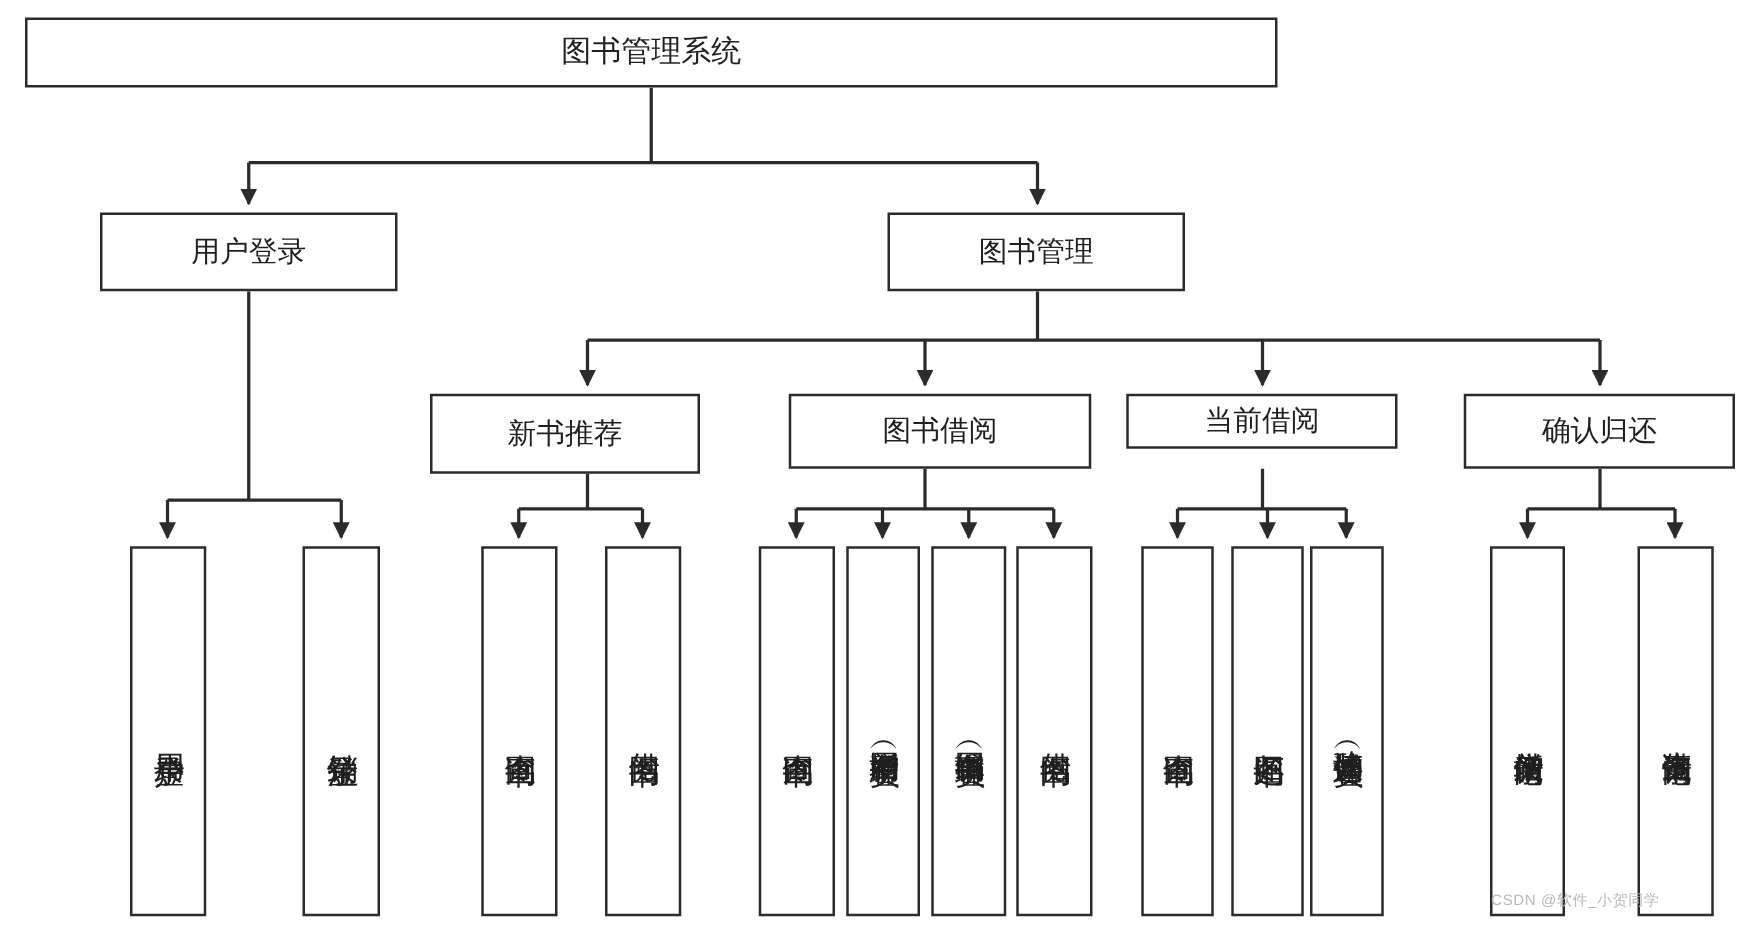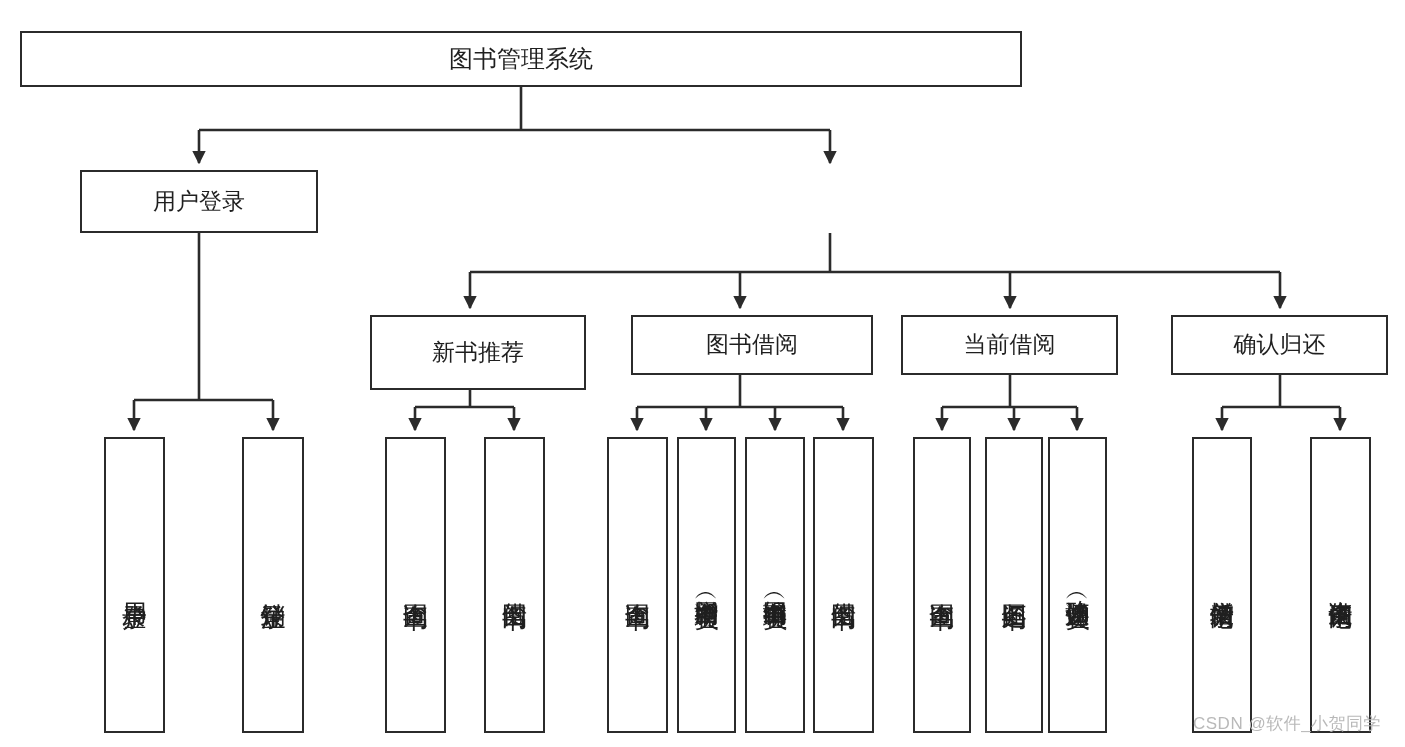--- a/index.html
+++ b/index.html
@@ -36,21 +36,20 @@
     justify-content: center;
     text-align: center;
     line-height: 1.18;
     z-index: 2;
   }
   .node.h {
     font-size: 23px;
   }
   .node.root {
     font-size: 24px;
-    margin-top: 17px;
   }
   .node.v {
     writing-mode: vertical-rl;
     text-orientation: upright;
     font-size: 25px;
     letter-spacing: 1px;
     padding: 6px 0;
     align-items: center;
     justify-content: center;
     line-height: 1.0;
@@ -58,21 +57,21 @@
   .node.v .vtext {
     writing-mode: vertical-rl;
     text-orientation: upright;
     display: block;
     white-space: nowrap;
   }
   .watermark {
     position: absolute;
     left: 1193px;
     top: 712px;
-    font-size: 17px;
+    font-size: 12px;
     color: #b9b9b9;
     letter-spacing: 0.5px;
     z-index: 3;
     white-space: nowrap;
   }
 </style>
 </head>
 <body>
 
 <div id="canvas">
@@ -128,28 +127,31 @@
     </g>
   </svg>
 
   <div class="node root" style="left:20px; top:14px; width:1002px; height:56px;">
     <span>图书管理系统</span>
   </div>
 
   <div class="node h" style="left:80px; top:170px; width:238px; height:63px;">
     <span>用户登录</span>
   </div>
-
-  <div class="node h" style="left:370px; top:315px; width:216px; height:75px;justify-content:center;">
+  <div class="node h" style="left:710px; top:170px; width:238px; height:63px;">
+    <span>图书管理</span>
+  </div>
+
+  <div class="node h" style="left:344px; top:315px; width:216px; height:64px;justify-content:center;">
     <span>新书推荐</span>
   </div>
   <div class="node h" style="left:631px; top:315px; width:242px; height:60px;">
     <span>图书借阅</span>
   </div>
-  <div class="node h" style="left:901px; top:315px; width:217px; height:60px;">
+  <div class="node h" style="left:901px; top:315px; width:217px; height:44px;">
     <span>当前借阅</span>
   </div>
   <div class="node h" style="left:1171px; top:315px; width:217px; height:60px;">
     <span>确认归还</span>
   </div>
 
   <div class="node v" style="left:104px; top:437px; width:61px; height:296px;">
     <span class="vtext">用户登录</span>
   </div>
   <div class="node v" style="left:242px; top:437px; width:62px; height:296px;">

